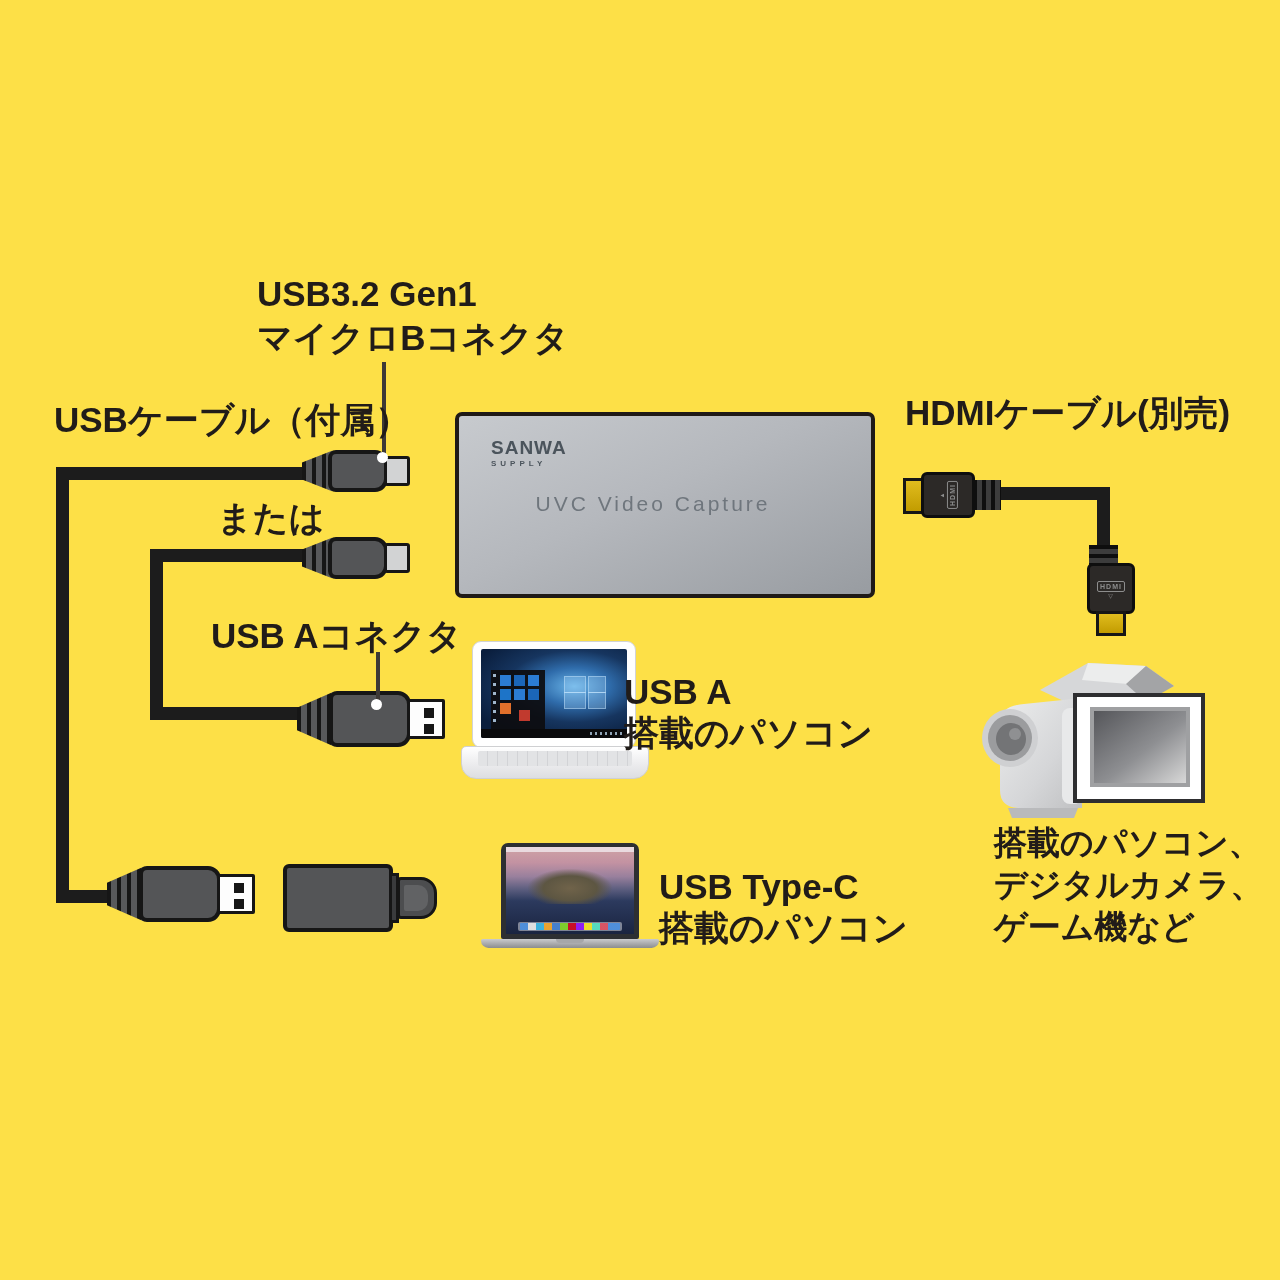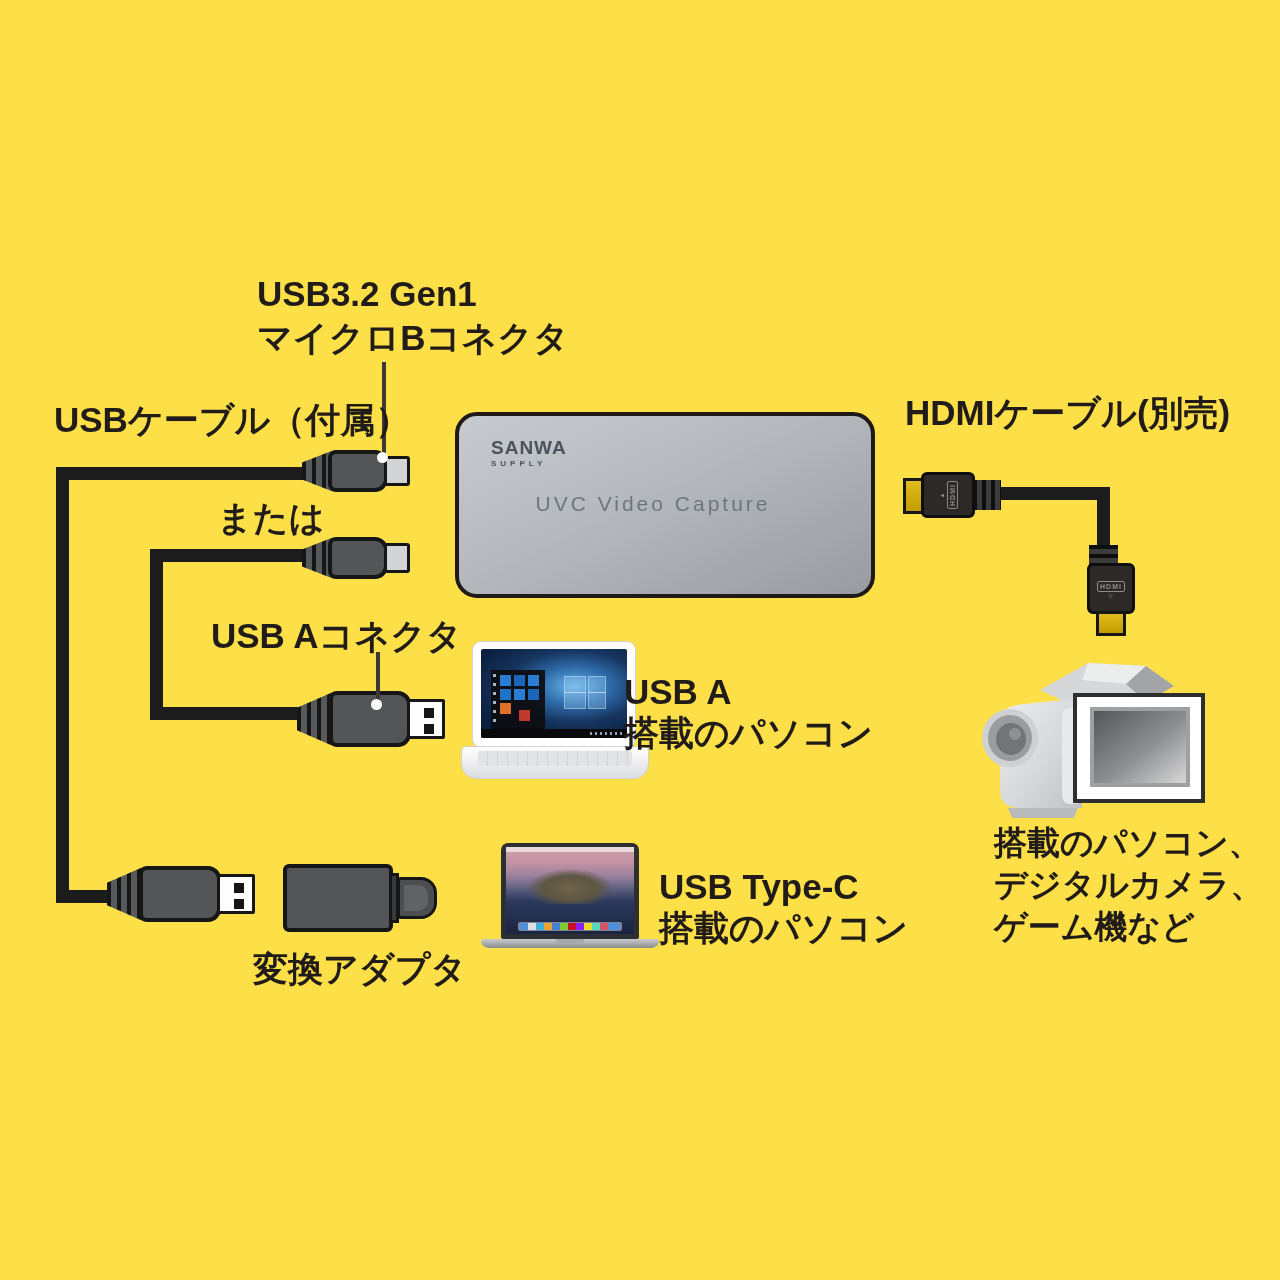--- a/index.html
+++ b/index.html
@@ -43,21 +43,21 @@
   .usba .atip{left:110px;top:8px;width:38px;height:40px;}
   .usba .pin.p1{left:14px;top:6px;}
   .usba .pin.p2{left:14px;top:22px;}
   
   #adapter{left:283px;top:864px;width:156px;height:68px;}
   #adapter .abody{position:absolute;left:0;top:0;width:110px;height:68px;background:#545557;border:4px solid #161616;border-radius:6px;box-sizing:border-box;}
   #adapter .collar{position:absolute;left:106px;top:9px;width:10px;height:50px;background:#3a3b3d;border:3px solid #161616;box-sizing:border-box;}
   #adapter .plug{position:absolute;left:114px;top:13px;width:40px;height:42px;background:#4c4d4f;border:3px solid #161616;border-radius:4px 16px 16px 4px;box-sizing:border-box;}
   #adapter .plug::after{content:"";position:absolute;left:4px;top:5px;right:6px;bottom:5px;border-radius:2px 10px 10px 2px;background:#616264;}
   
-  #device{position:absolute;left:455px;top:412px;width:412px;height:178px;border:4px solid #1f1a17;border-radius:22px;
+  #device{position:absolute;left:455px;top:412px;width:412px;height:178px;border:4px solid #1f1a17;border-radius:7px;
           background:linear-gradient(155deg,#c7cace 0%,#b5b8bd 45%,#989ca1 100%);z-index:2;}
   #device .brand{position:absolute;left:32px;top:22px;color:#4b545c;font-weight:bold;font-size:19px;line-height:1;letter-spacing:1px;}
   #device .brand-sub{display:block;font-size:8px;letter-spacing:4px;margin-top:3px;}
   #device .product{position:absolute;left:0;right:24px;top:76px;text-align:center;color:#6f767d;
           font-size:21px;letter-spacing:3px;font-weight:400;}
   
   .gold{position:absolute;background:linear-gradient(#e0bc1e,#c29c00);border:3px solid #161616;box-sizing:border-box;z-index:3;}
   .hbody{position:absolute;background:#2c2927;border:3px solid #0e0e0e;border-radius:6px;box-sizing:border-box;z-index:3;
          display:flex;align-items:center;justify-content:center;}
   .hrelief{position:absolute;z-index:3;}
@@ -121,21 +121,20 @@
   <div class="lbl" id="lbl-usba-conn">USB Aコネクタ</div>
   <div class="lbl" id="lbl-usba-pc">
     <span class="ln">USB A</span>
     <span class="ln">搭載のパソコン</span>
   </div>
   <div class="lbl" id="lbl-usbc-pc">
     <span class="ln">USB Type-C</span>
     <span class="ln">搭載のパソコン</span>
   </div>
   <div class="lbl" id="lbl-adapter">
-    <span class="ln">変換アダプタ</span>
   </div>
   <div class="lbl" id="lbl-hdmi">HDMIケーブル(別売)</div>
   <div class="lbl" id="lbl-sources">
     <span class="ln">搭載のパソコン、</span>
     <span class="ln">デジタルカメラ、</span>
     <span class="ln">ゲーム機など</span>
   </div>
 
   <div class="cable" style="left:56px;top:467px;width:252px;height:13px;"></div>
   <div class="cable" style="left:56px;top:467px;width:13px;height:436px;"></div>

